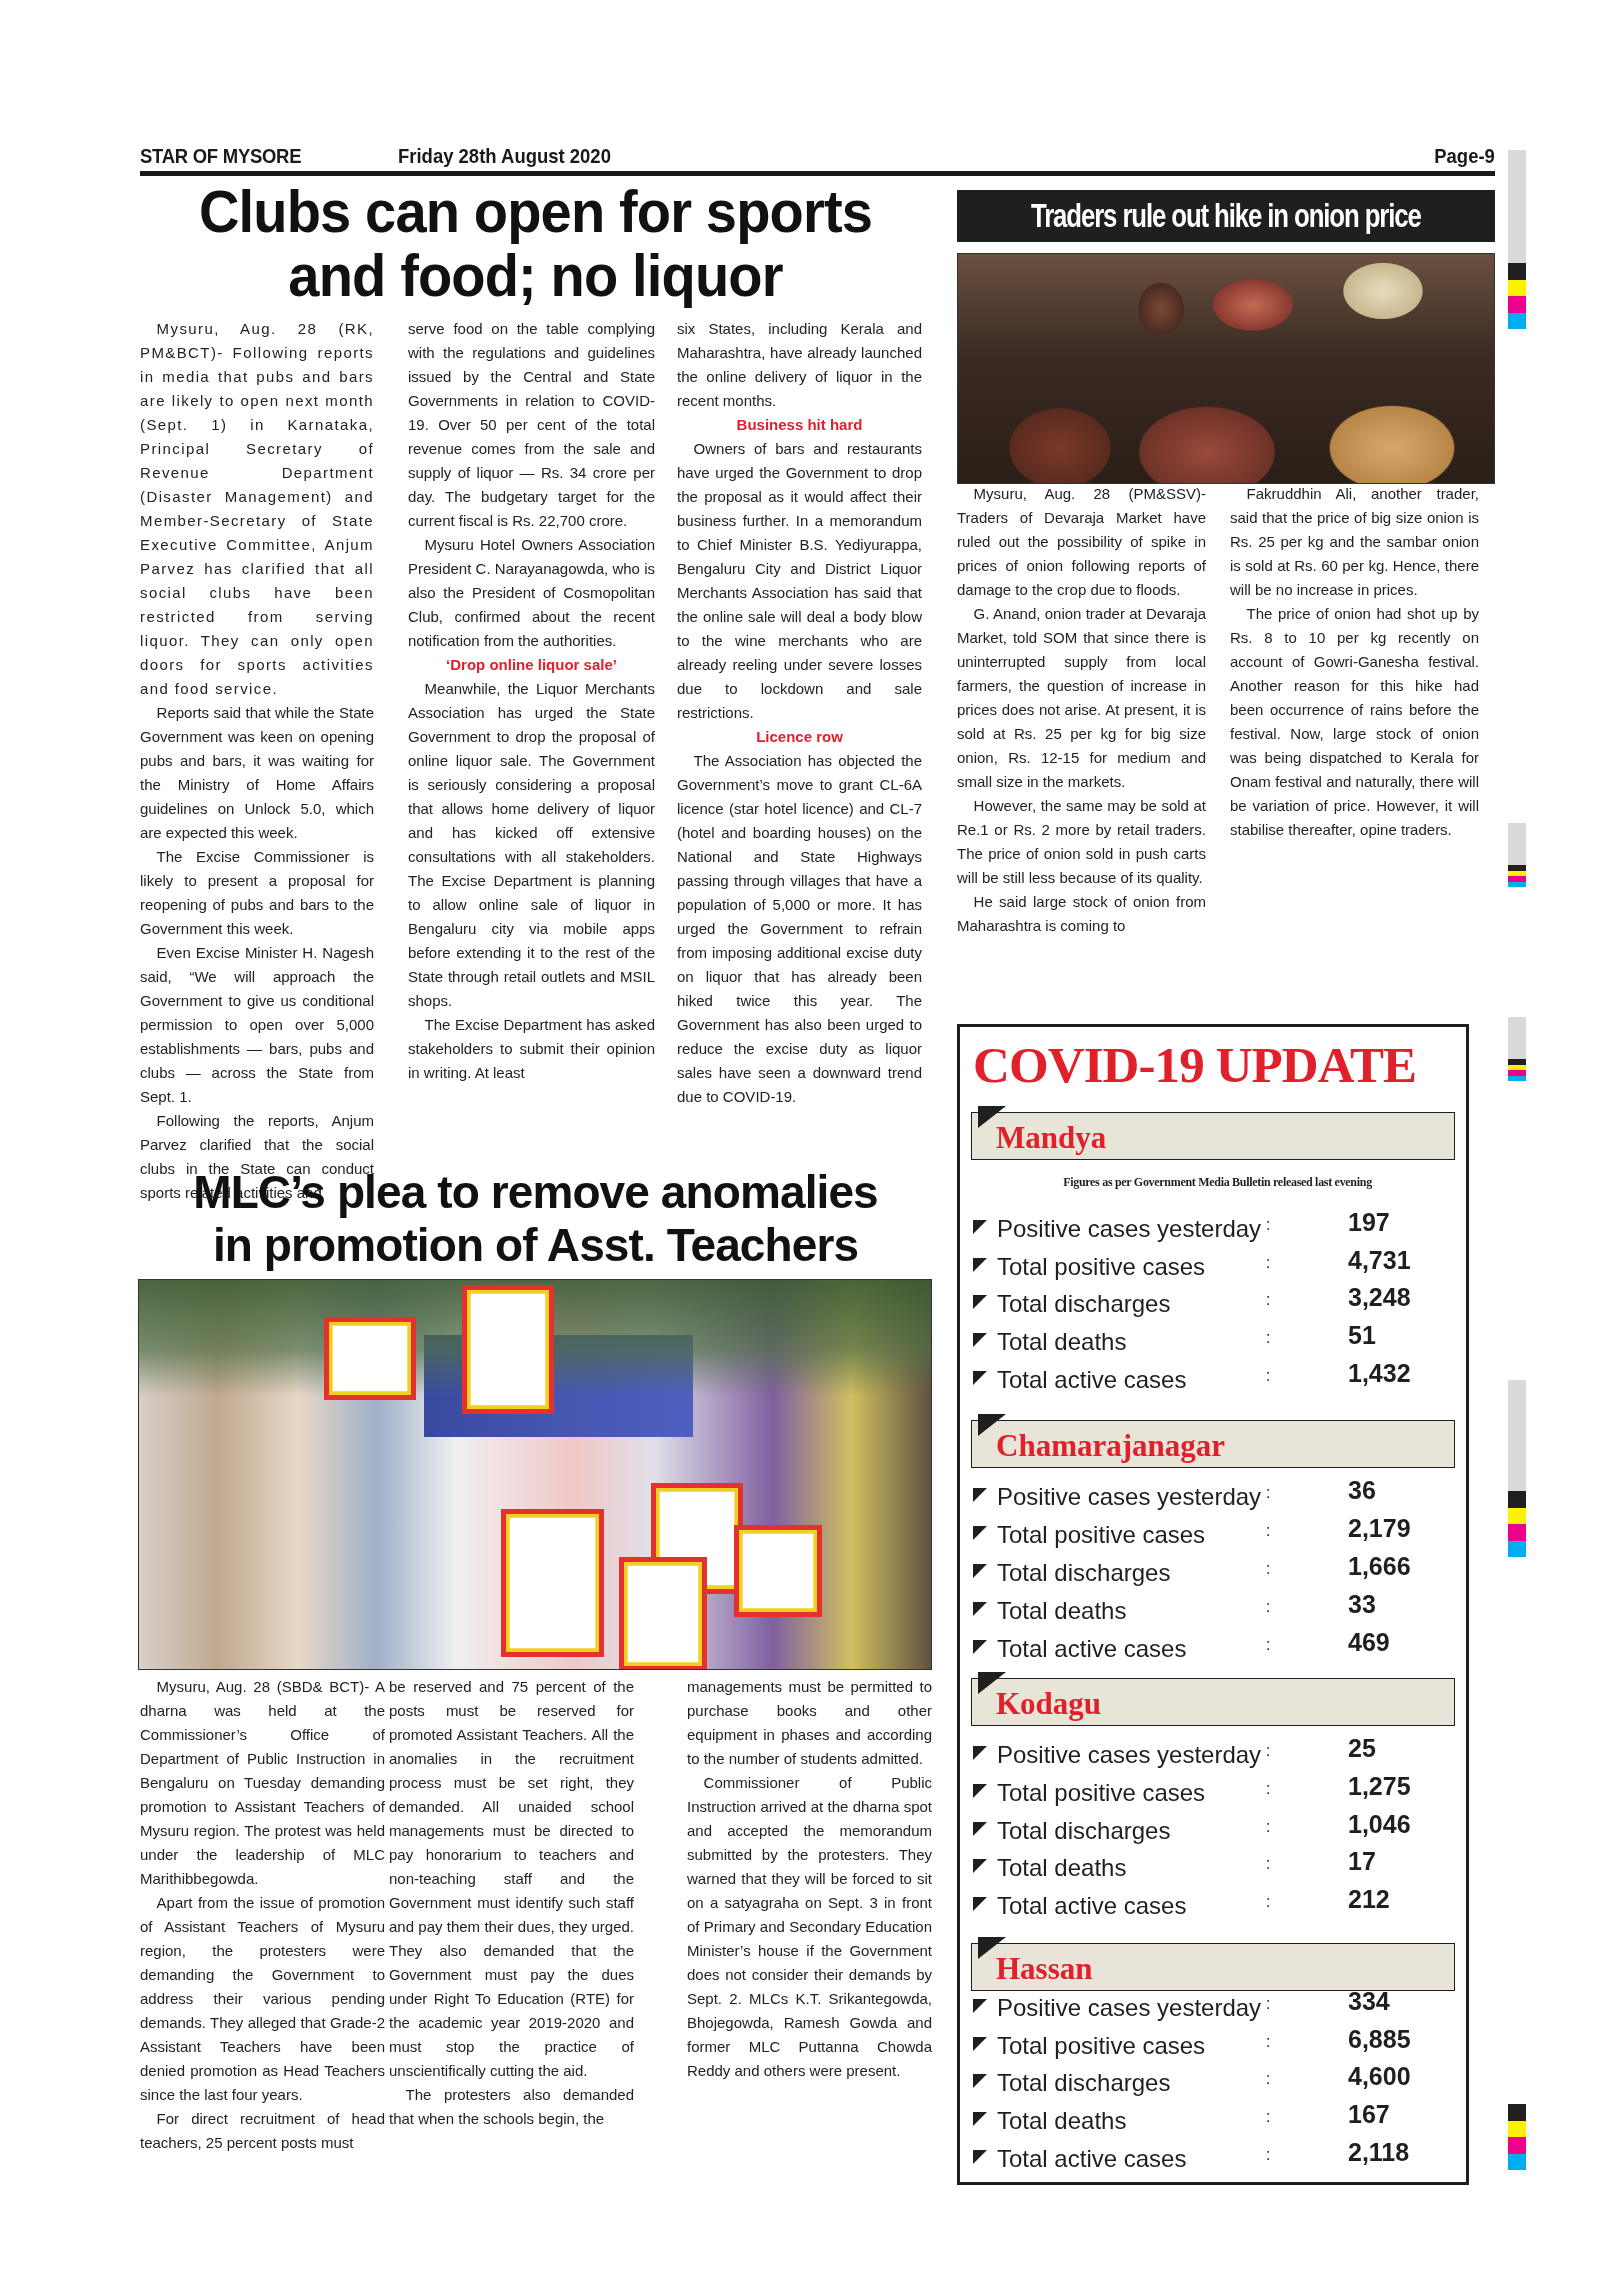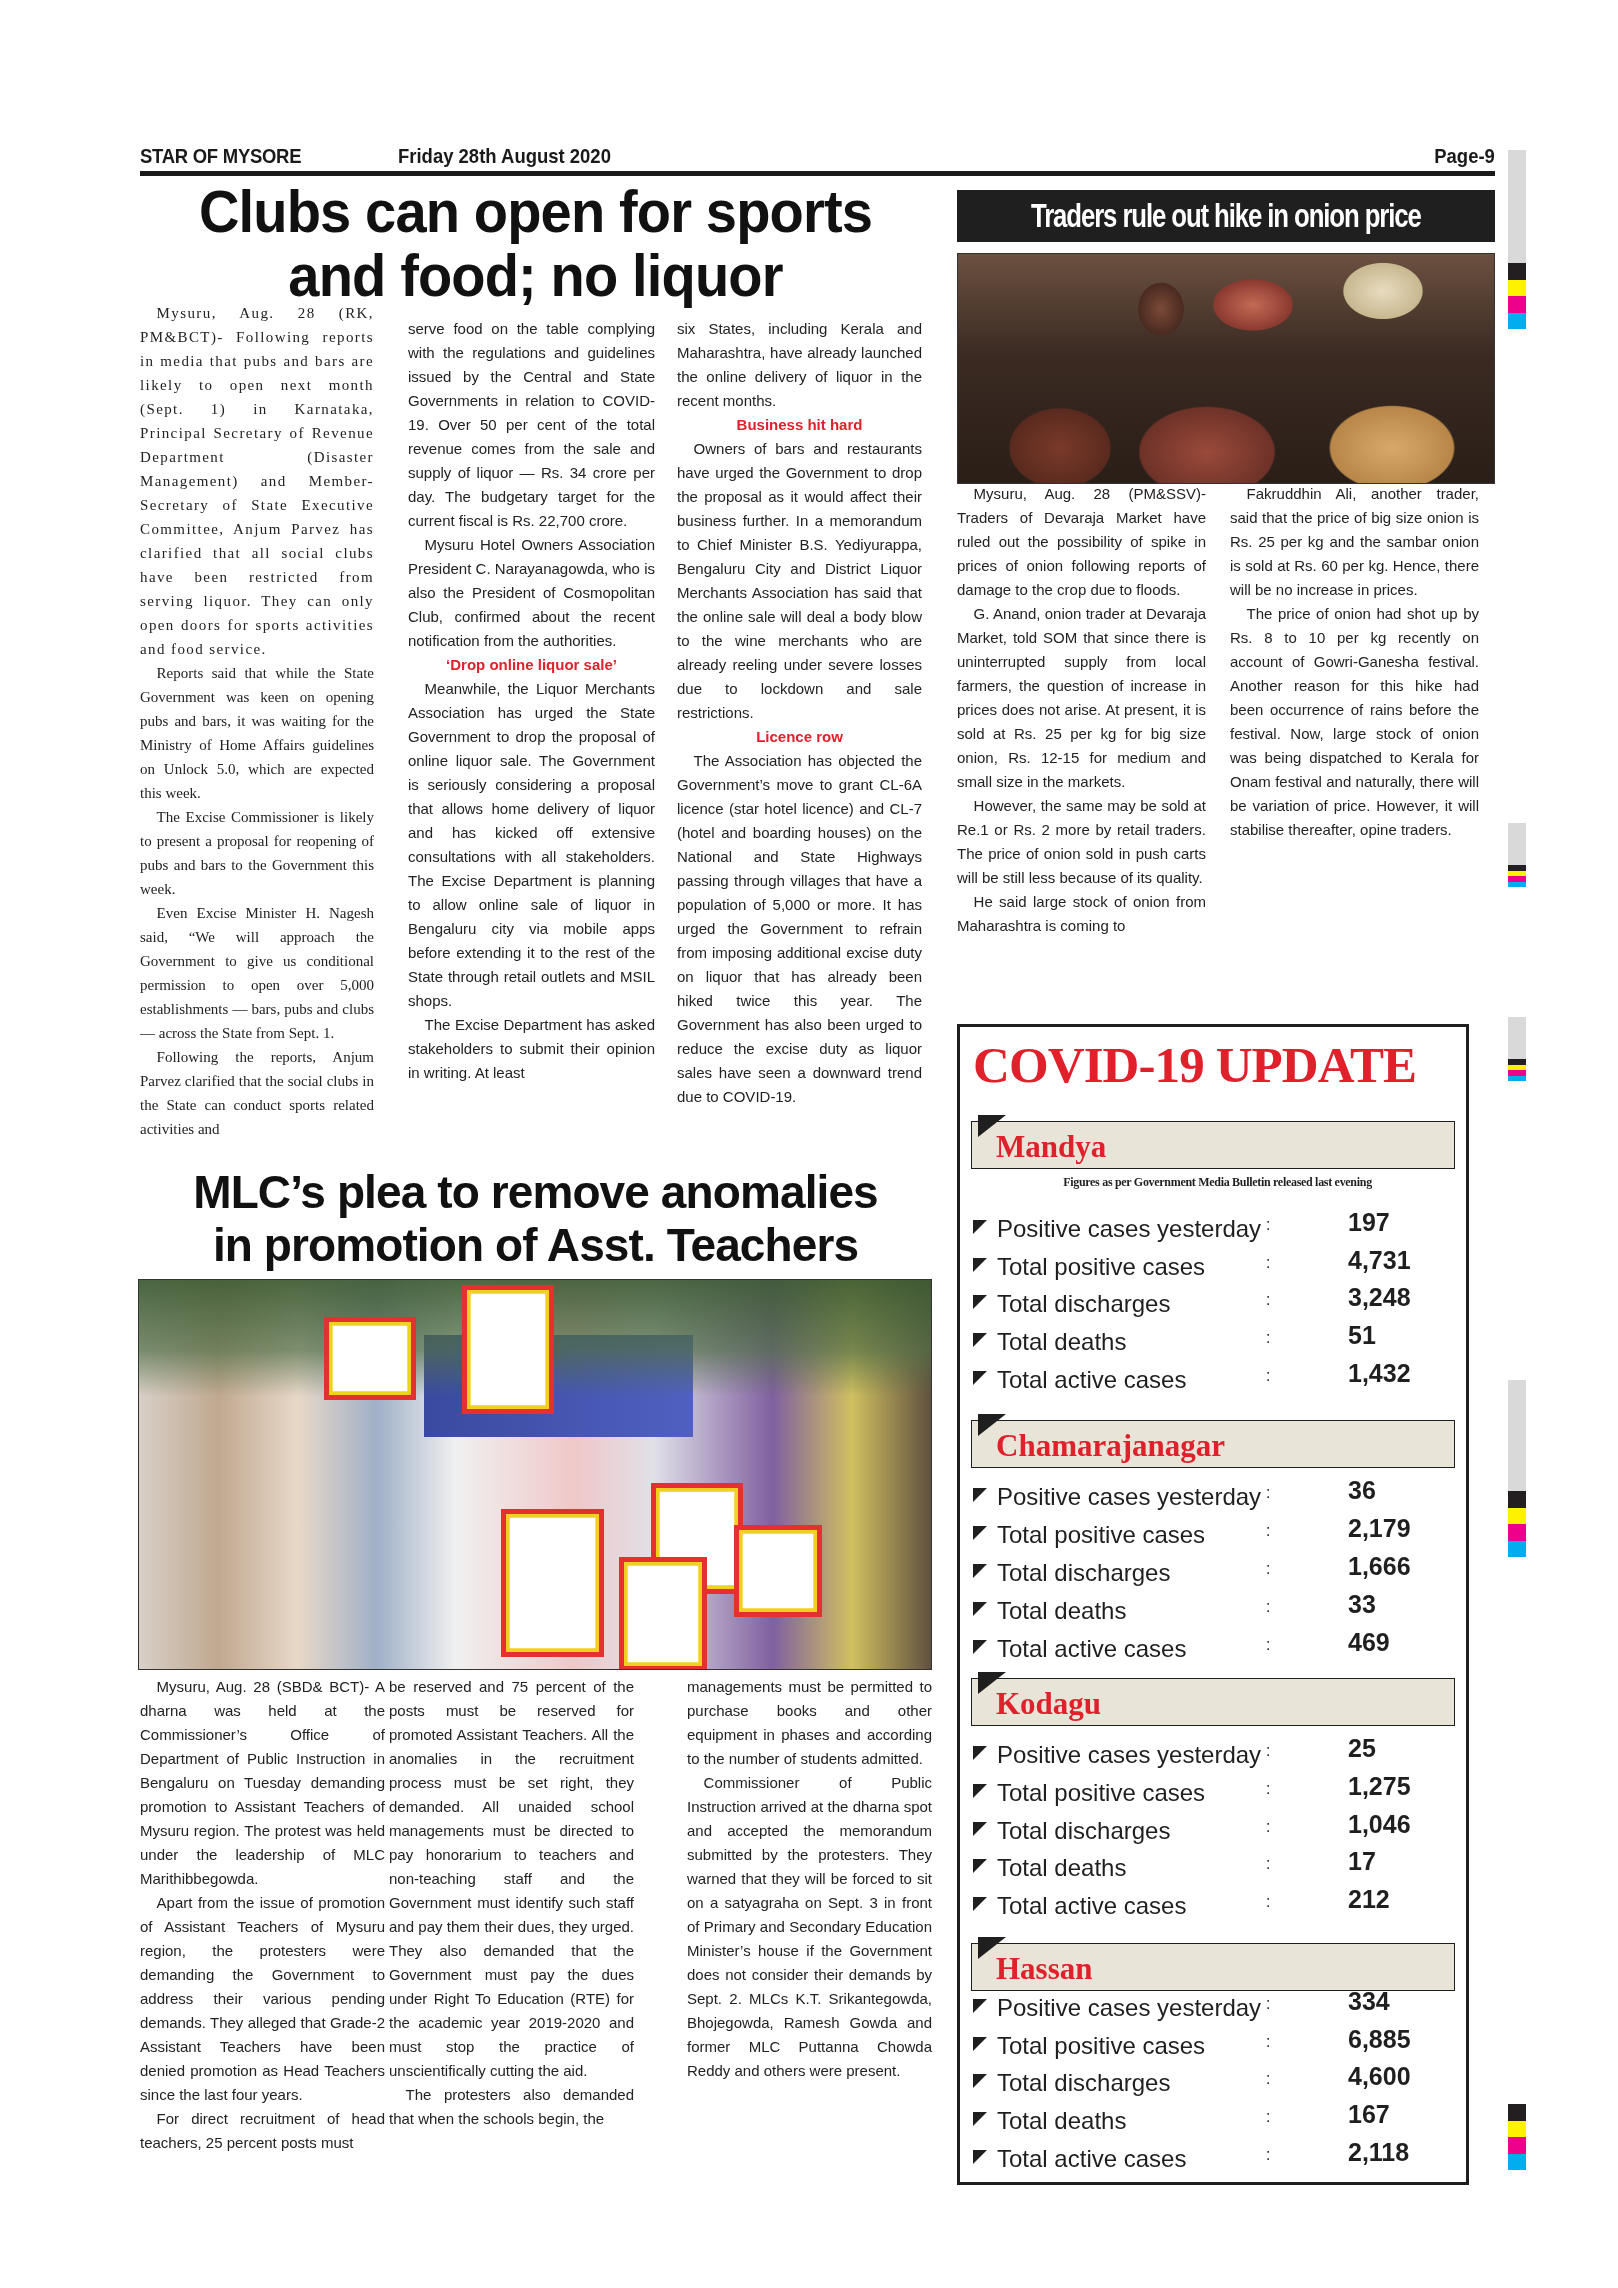--- a/index.html
+++ b/index.html
@@ -76,21 +76,21 @@
   <span class="date">Friday 28th August 2020</span>
   <span class="page">Page-9</span>
 </div>
 <div class="rule"></div>
 
 <div class="headline hl-clubs">
   <div>Clubs can open for sports</div>
   <div>and food; no liquor</div>
 </div>
 
-<div class="col" style="left:140px; top:301px; width:234px;font-family:Liberation Serif, serif;">
+<div class="col" style="left:140px; top:317px; width:234px;">
   <p style="letter-spacing:1.4px">Mysuru, Aug. 28 (RK, PM&amp;BCT)- Following reports in media that pubs and bars are likely to open next month (Sept. 1) in Karnataka, Principal Secretary of Revenue Department (Disaster Management) and Member-Secretary of State Executive Committee, Anjum Parvez has clarified that all social clubs have been restricted from serving liquor. They can only open doors for sports activities and food service.</p>
   <p>Reports said that while the State Government was keen on opening pubs and bars, it was waiting for the Ministry of Home Affairs guidelines on Unlock 5.0, which are expected this week.</p>
   <p>The Excise Commissioner is likely to present a proposal for reopening of pubs and bars to the Government this week.</p>
   <p>Even Excise Minister H. Nagesh said, “We will approach the Government to give us conditional permission to open over 5,000 establishments — bars, pubs and clubs — across the State from Sept. 1.</p>
   <p>Following the reports, Anjum Parvez clarified that the social clubs in the State can conduct sports related activities and</p>
 </div>
 
 <div class="col" style="left:408px; top:317px; width:247px;">
   <p class="noindent">serve food on the table complying with the regulations and guidelines issued by the Central and State Governments in relation to COVID-19.  Over 50 per cent of the total revenue comes from the sale and supply of liquor — Rs. 34 crore per day. The budgetary target for the current fiscal is Rs. 22,700 crore.</p>
   <p>Mysuru Hotel Owners Association President C. Narayanagowda, who is also the President of Cosmopolitan Club, confirmed about the recent notification from the authorities.</p>
@@ -146,21 +146,21 @@
   <p>The protesters also demanded that when the schools begin, the</p>
 </div>
 <div class="col" style="left:687px; top:1675px; width:245px;">
   <p class="noindent">managements must be permitted to purchase books and other equipment in phases and according to the number of students admitted.</p>
   <p>Commissioner of Public Instruction arrived at the dharna spot and accepted the memorandum submitted by the protesters. They warned that they will be forced to sit on a satyagraha on Sept. 3 in front of Primary and Secondary Education Minister’s house if the Government does not consider their demands by Sept. 2. MLCs K.T. Srikantegowda, Bhojegowda, Ramesh Gowda and former MLC Puttanna Chowda Reddy and others were present.</p>
 </div>
 
 <div class="covid">
   <div class="covid-title">COVID-19 UPDATE</div>
 
-  <div class="district" style="top:94px;">
+  <div class="district" style="top:85px;">
     <span class="tri"></span>
     <span class="name">Mandya</span>
   </div>
   <div class="subnote" style="top:148px;">Figures as per Government Media Bulletin released last evening</div>
   <div class="stat" style="top:182px;">
       <span class="bullet"></span>
       <span class="label">Positive cases yesterday</span>
       <span class="colon">:</span>
       <span class="value">197</span>
     </div>

